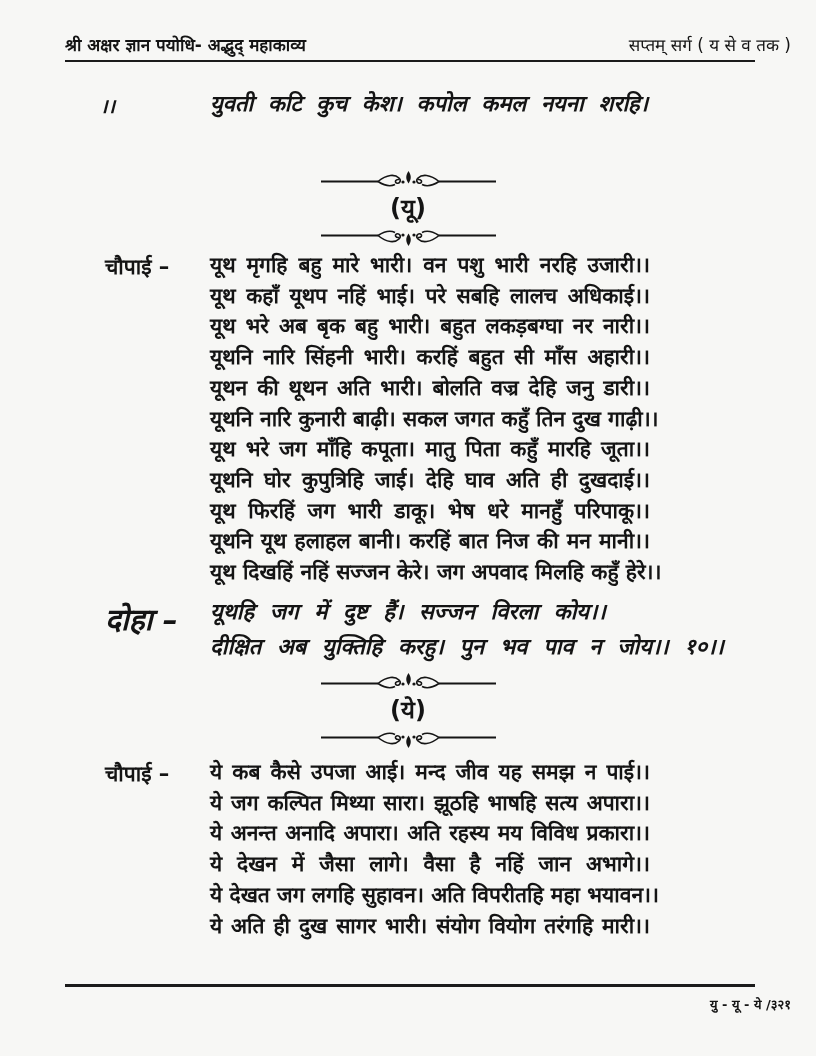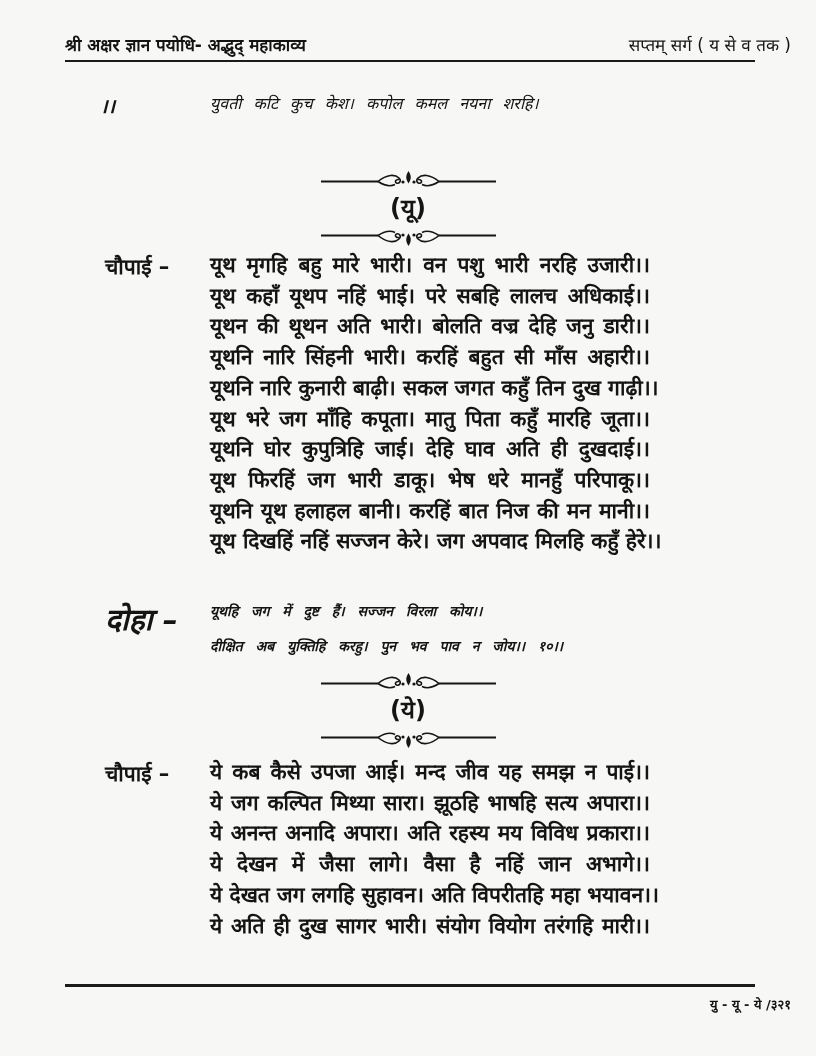--- a/index.html
+++ b/index.html
@@ -14,34 +14,34 @@
     overflow:hidden;
     padding-left:36px;
   }
   
   .header-left{position:absolute;left:65px;top:33px;font-size:17px;font-weight:bold;white-space:nowrap;}
   .header-right{position:absolute;right:61px;top:33px;font-size:17px;font-weight:normal;white-space:nowrap;}
   .header-rule{position:absolute;left:65px;top:60px;width:690px;height:2px;background:#1b1b1b;}
   
   .verse-marker{position:absolute;left:100px;top:92px;font-size:20px;font-weight:bold;font-style:italic;}
   .verse-lines{position:absolute;left:210px;top:86px;width:480px;
-    font-size:16px;font-weight:normal;font-style:italic;line-height:35px;word-spacing:7px;white-space:nowrap;}
+    font-size:22px;font-weight:bold;font-style:italic;line-height:35px;word-spacing:7px;white-space:nowrap;}
   
   .divider{position:absolute;left:0;width:816px;display:flex;flex-direction:column;align-items:center;}
   .divider-yu{top:170px;}
   .divider-ye{top:672px;}
   .orn{height:22px;line-height:0;}
   .orn.flip{transform:scaleY(-1);}
   .divider-title{font-size:24px;font-weight:bold;line-height:30px;padding:1px 0 2px 0;}
   
   .stanza-label{position:absolute;left:105px;font-size:21px;font-weight:bold;white-space:nowrap;}
   .stanza-label.italic{font-style:italic;font-size:30px;}
   .chaupai-lines{position:absolute;left:210px;width:440px;font-size:21px;font-weight:bold;}
   .chaupai-lines .vline{line-height:30.7px;text-align:justify;text-align-last:justify;text-justify:inter-word;white-space:nowrap;}
-  .doha-lines{position:absolute;left:210px;font-size:14px;font-weight:bold;font-style:italic;line-height:35px;word-spacing:8px;white-space:nowrap;}
+  .doha-lines{position:absolute;left:210px;font-size:22px;font-weight:bold;font-style:italic;line-height:35px;word-spacing:8px;white-space:nowrap;}
   
   .footer-rule{position:absolute;left:65px;top:984px;width:690px;height:3px;background:#1b1b1b;}
   .footer-text{position:absolute;right:61px;top:995px;font-size:13px;font-weight:bold;white-space:nowrap;}
 </style>
 </head>
 <body>
 
 <div class="page">
 
   <div class="header-left">श्री अक्षर ज्ञान पयोधि- अद्भुद् महाकाव्य</div>
@@ -84,22 +84,23 @@
         <circle cx="82" cy="12" r="1.6" fill="#151515"></circle>
         <circle cx="93" cy="12" r="1.6" fill="#151515"></circle>
       </svg>
     </div>
   </div>
 
   <div class="stanza-label" style="top:252px">चौपाई –</div>
   <div class="chaupai-lines" style="top:250px">
     <div class="vline">यूथ मृगहि बहु मारे भारी। वन पशु भारी नरहि उजारी।।</div>
     <div class="vline">यूथ कहाँ यूथप नहिं भाई। परे सबहि लालच अधिकाई।।</div>
+    <div class="vline">यूथ भरे अब बृक बहु भारी। बहुत लकड़बग्घा नर नारी।।</div>
+    <div class="vline">यूथनि नारि सिंहनी भारी। करहिं बहुत सी माँस अहारी।।</div>
     <div class="vline">यूथन की थूथन अति भारी। बोलति वज्र देहि जनु डारी।।</div>
-    <div class="vline">यूथनि नारि सिंहनी भारी। करहिं बहुत सी माँस अहारी।।</div>
     <div class="vline">यूथनि नारि कुनारी बाढ़ी। सकल जगत कहुँ तिन दुख गाढ़ी।।</div>
     <div class="vline">यूथ भरे जग माँहि कपूता। मातु पिता कहुँ मारहि जूता।।</div>
     <div class="vline">यूथनि घोर कुपुत्रिहि जाई। देहि घाव अति ही दुखदाई।।</div>
     <div class="vline">यूथ फिरहिं जग भारी डाकू। भेष धरे मानहुँ परिपाकू।।</div>
     <div class="vline">यूथनि यूथ हलाहल बानी। करहिं बात निज की मन मानी।।</div>
     <div class="vline">यूथ दिखहिं नहिं सज्जन केरे। जग अपवाद मिलहि कहुँ हेरे।।</div>
   </div>
 
   <div class="stanza-label italic" style="top:598px">दोहा –</div>
   <div class="doha-lines" style="top:594px">

